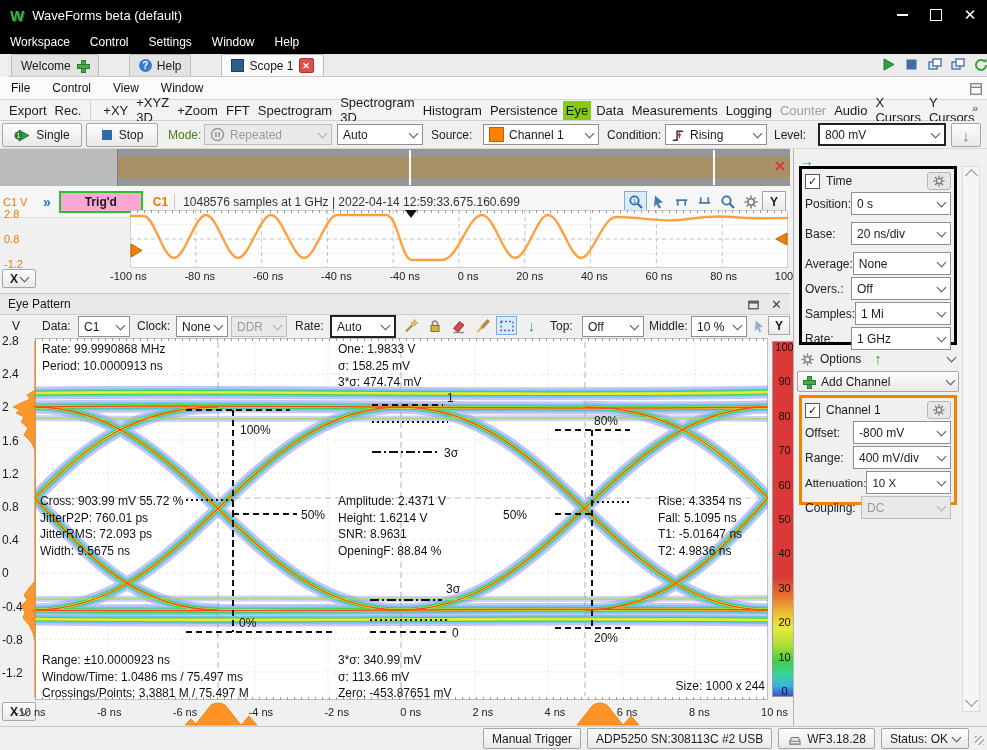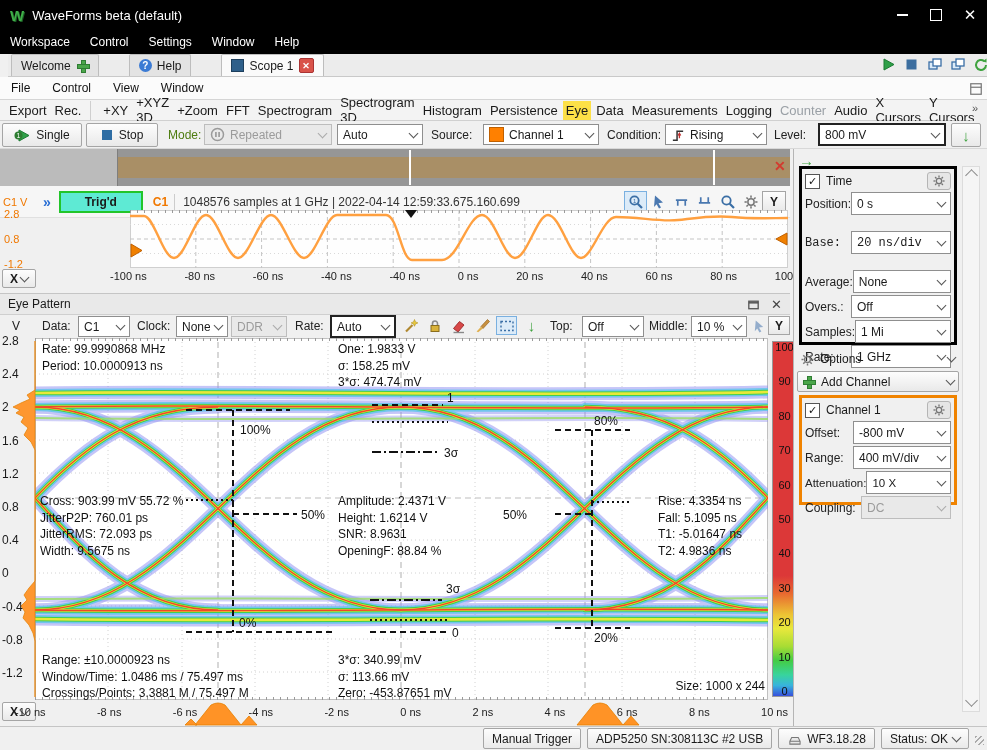--- a/index.html
+++ b/index.html
@@ -30,21 +30,21 @@
   .scope-ic{width:11px;height:11px;background:#2e5f8a;border:1px solid #1d3f5d;}
   .closetab-ic{width:13px;height:13px;background:#d9534a;border-radius:2px;color:#fff;font-size:9px;font-weight:bold;
            display:flex;align-items:center;justify-content:center;border:1px solid #a33;}
 
   .menubar2{background:#fbfbfb;border-bottom:1px solid #d5d5d5;}
   .menubar2 span{padding:3px 11px;color:#111;}
 
   
   .viewtabs{background:#f3f3f3;border-bottom:1px solid #d0d0d0;font-size:13px;}
   .vtab{padding:2px 3px;margin:0 1px;cursor:default;}
-  .vtab.active{background:#fde047;}
+  .vtab.active{background:#84cc16;}
   .vtab.disabled{color:#9aa0a6;}
   .vtab:nth-child(2){margin-right:8px;border-right:1px solid #cfcfcf;padding-right:9px;}
 
   
   .tbtn{border:1px solid #a5a5a5;background:linear-gradient(#fdfdfd,#e9e9e9);display:flex;align-items:center;
         gap:6px;justify-content:center;height:24px;border-radius:2px;}
   .dd{display:flex;align-items:center;background:#fff;border:1px solid #8f8f8f;height:21px;padding:0 5px;gap:5px;}
   .dd .val{flex:1;text-align:left;white-space:nowrap;overflow:hidden;}
   .dd.disabled{background:#e9e9e9;color:#9b9b9b;border-color:#bdbdbd;}
   .dd.hl{border:2px solid #222;height:23px;}
@@ -56,21 +56,21 @@
   .lbl.dis{color:#4d7c0f;}
 
   
   .slider{background:#969696;}
   .sliderL{background:#bbb;border-right:1px solid #7e7e7e;}
   .sliderband{background:#a98f66;}
   .wline{background:#fff;width:2px;}
   .redx{color:#d23b2f;font-weight:bold;font-size:14px;}
 
   
-  .trigd{border:2px solid #22c52a;background:#5eead4;font-weight:bold;display:flex;align-items:center;justify-content:center;}
+  .trigd{border:2px solid #22c52a;background:#f9a8d4;font-weight:bold;display:flex;align-items:center;justify-content:center;}
   .c1lab{color:#f07800;font-weight:bold;}
   .infotext{color:#333;}
   .miniicon{width:21px;height:19px;border:1px solid transparent;display:flex;align-items:center;justify-content:center;}
   .miniicon.sel{border-color:#7ab0e0;background:#dcebf8;}
   .ybtn{border:1px solid #a5a5a5;background:linear-gradient(#fdfdfd,#e9e9e9);font-weight:bold;width:22px;height:19px;
         display:flex;align-items:center;justify-content:center;}
 
   .axis-or{color:#f07800;font-size:11px;}
   .axlbl{font-size:11px;color:#222;}
   .ruler{background:repeating-linear-gradient(90deg,#9a9a9a 0,#9a9a9a 1px,transparent 1px,transparent 7px);}
@@ -789,21 +789,21 @@
           </svg>
         </span>
     </div>
     <div class="prow" style="padding:1px 3px;">
         <span class="lbl">Position:</span>
       <div class="dd" style="width:88px;">
           <span class="val">0 s</span>
           <span class="chev"></span>
         </div>
       </div>
-    <div class="prow" style="padding:15px 3px;font-family:Liberation Mono, monospace;">
+    <div class="prow" style="padding:6px 3px;">
         <span class="lbl">Base:</span>
       <div class="dd" style="width:88px;">
           <span class="val">20 ns/div</span>
           <span class="chev"></span>
         </div>
       </div>
     <div class="prow" style="padding:1px 3px;">
         <span class="lbl">Average:</span>
       <div class="dd" style="width:88px;">
           <span class="val">None</span>

